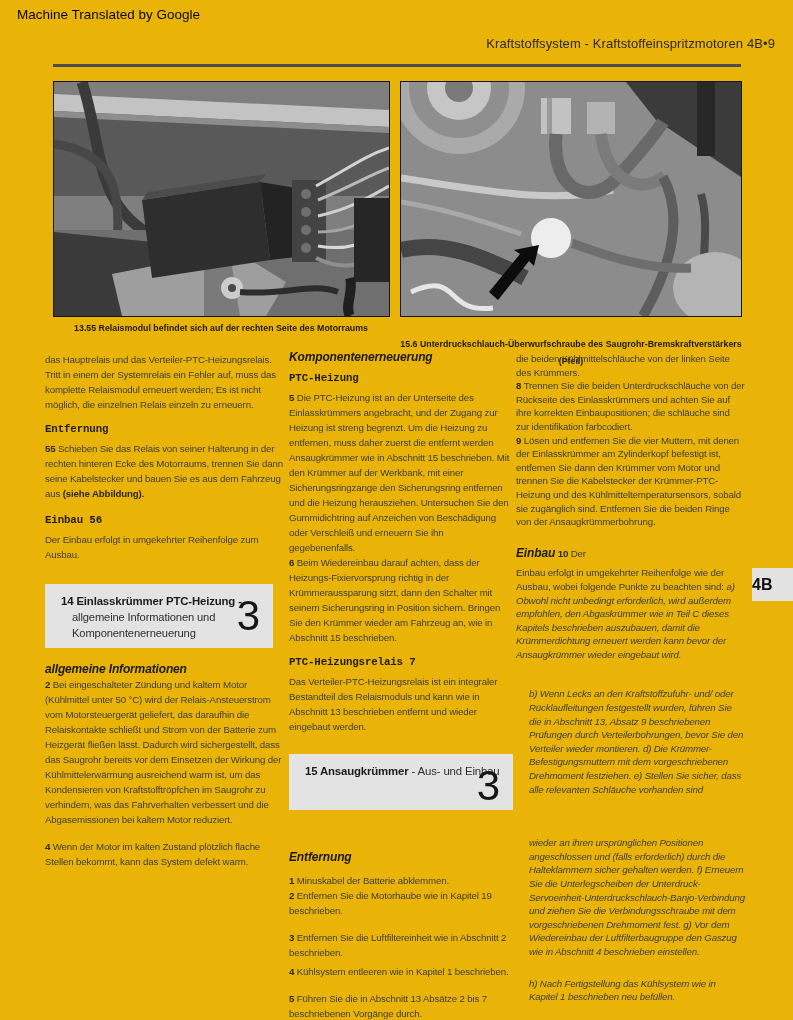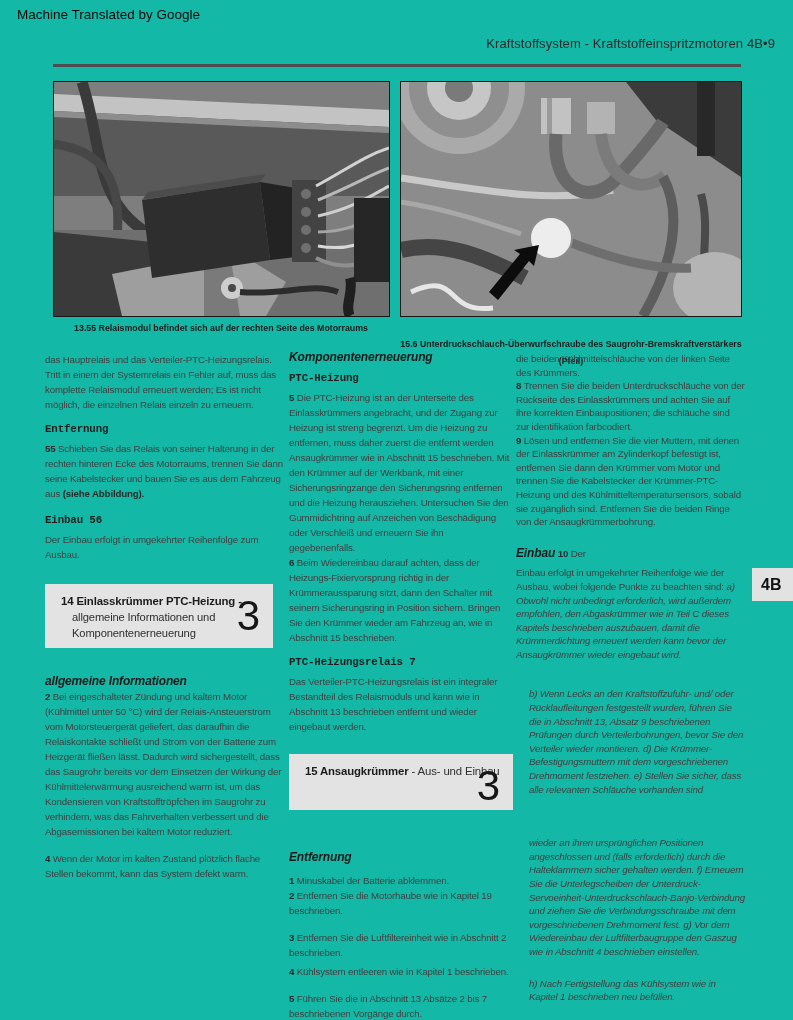--- a/index.html
+++ b/index.html
@@ -1,17 +1,17 @@
 <!DOCTYPE html>
 <html><head>
 <meta charset="utf-8">
 <style>
   html,body { margin:0; padding:0; background:#ffffff; }
   .page {
-    position:relative; width:793px; height:1020px; background:#14b8a6;
+    position:relative; width:793px; height:1020px; background:#eab308;
     font-family:"Liberation Sans","DejaVu Sans",sans-serif; color:#3d3d3d;
     overflow:hidden;
   }
   .watermark { position:absolute; left:17px; top:7px; font-size:13.5px; color:#0a0a0a; }
   .page-header { position:absolute; top:36px; right:18px; font-size:13px; color:#2b2b2b; letter-spacing:0.1px; }
   .rule { position:absolute; left:53px; top:64px; width:688px; height:3px; background:#4e4e4e; }
 
   .figure { position:absolute; top:81px; border:1px solid #161616; box-sizing:border-box; overflow:hidden; background:#848484; }
   .figure svg { display:block; }
   .fig-left  { left:53px;  width:337px; height:236px; }
@@ -26,39 +26,39 @@
   .col2 { left:289px; top:350px; width:221px; }
   .col3 { left:516px; top:352px; width:229px; line-height:13.6px; }
 
   p { margin:0; }
   .num { font-weight:bold; color:#2b2b2b; }
   b { color:#2b2b2b; }
   .h-bold   { font-weight:bold; font-size:10.8px; color:#1e1e1e; margin:0;font-family:Liberation Mono, monospace; }
   .h-bi     { font-weight:bold; font-style:italic; font-size:12px; color:#1a1a1a; margin:0; }
 
   .mt4 {margin-top:4px;} .mt6 {margin-top:6px;} .mt8 {margin-top:8px;}
-  .mt10{margin-top:10px;} .mt12{margin-top:12px;} .mt14{margin-top:26px;}
+  .mt10{margin-top:10px;} .mt12{margin-top:12px;} .mt14{margin-top:14px;}
   .mt18{margin-top:18px;} .mt22{margin-top:40px;}
   .mt26{margin-top:26px;}
 
   .secbox { position:relative; background:#e3e3e3; padding:9px 12px 7px 16px; box-sizing:border-box; }
   .secbox .line1 { font-size:11.4px; font-weight:bold; color:#1b1b1b; line-height:16px; }
   .secbox .sub { font-size:11.2px; color:#2f2f2f; padding-left:11px; line-height:16px; }
   .rating {
     position:absolute; right:13px; font-size:42px; color:#161616; line-height:1;
     font-family:"Liberation Sans","DejaVu Sans",sans-serif;
   }
   .rating-mid { top:50%; transform:translateY(-50%); }
   .rating-bot { bottom:3px; }
   .box14 { width:228px; margin-top:22px; }
   .box15 { width:224px; margin-top:20px; min-height:56px; }
 
   .side-tab {
     position:absolute; right:0; top:568px; width:41px; height:33px; background:#e2e2e2;
-    display:flex; align-items:center; padding-left:9px; box-sizing:border-box;
+    display:flex; align-items:center; box-sizing:border-box;
     font-weight:bold; font-size:16px; color:#111;
   }
 
   .ital { font-style:italic; }
   .indent { padding-left:13px; }
 </style>
 </head>
 <body>
 
 <div class="page">

